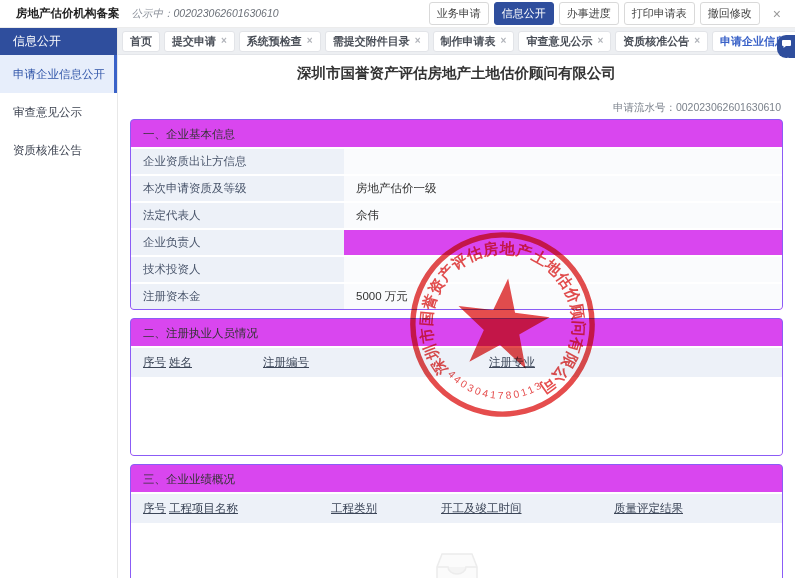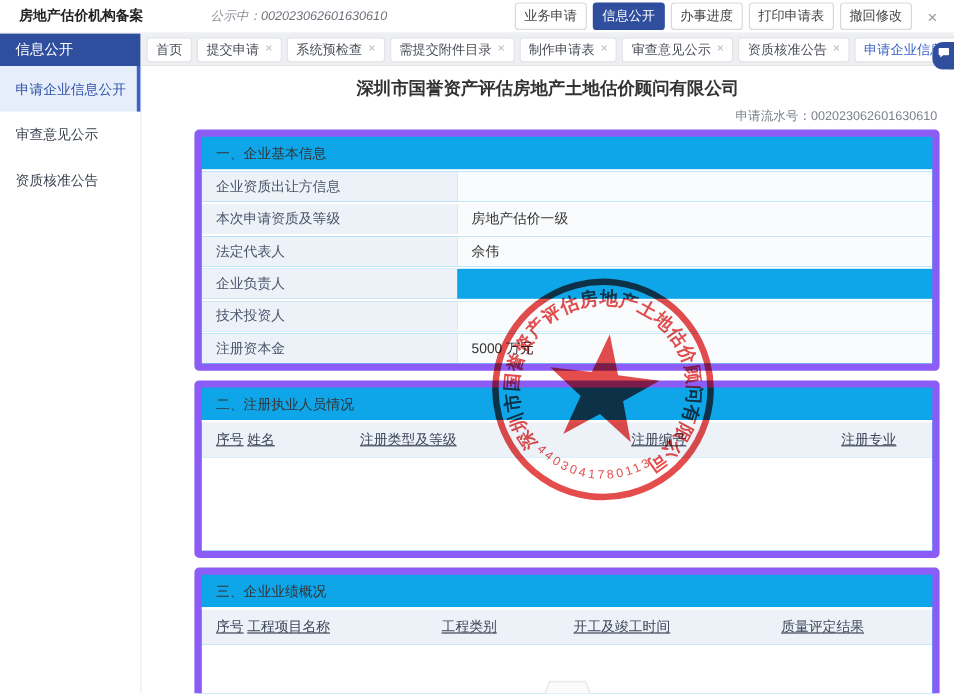--- a/index.html
+++ b/index.html
@@ -3,21 +3,21 @@
 <meta charset="utf-8">
 <style>
   * { box-sizing: border-box; margin: 0; padding: 0; }
   html,body { width: 795px; height: 578px; }
   body {
     position: relative; overflow: hidden; background: #fff;
     font-family: "Liberation Sans", sans-serif; color: #333;
   }
   
   .topbar { height: 28px; display: flex; align-items: center; padding: 0 8px 0 16px;
-    background: #fff; border-bottom: 1px solid #ececec; gap: 44px; }
+    background: #fff; border-bottom: 1px solid #ececec; }
   .app-title { font-size: 11.5px; font-weight: bold; color: #222; white-space: nowrap; }
   .pub { margin-left: 12px; font-size: 10.5px; color: #8a8f99; white-space: nowrap; font-style: italic; }
   .pub b { font-weight: normal; color: #6b7078; }
   .tb-actions { margin-left: auto; display: flex; align-items: center; gap: 5px; }
   .tb-btn { font-size: 11px; color: #444; background: #fff; border: 1px solid #d9d9d9;
     border-radius: 3px; padding: 3px 7px; cursor: pointer; white-space: nowrap; }
   .tb-btn.active { background: #2f4e9d; border-color: #2f4e9d; color: #fff; }
   .tb-close { font-size: 14px; color: #999; margin: 0 6px 0 8px; cursor: pointer; }
   
   .layout { display: flex; height: 550px; }
@@ -25,31 +25,31 @@
   .sb-title { height: 27px; background: #2f4e9d; color: #fff; font-size: 12px;
     display: flex; align-items: center; padding-left: 13px; }
   .sb-item { height: 38px; display: flex; align-items: center; padding-left: 13px;
     font-size: 11.5px; color: #3c4250; cursor: pointer; position: relative; }
   .sb-item.active { background: #e7eefb; color: #2f54a8; }
   .sb-item.active::after { content: ""; position: absolute; right: 0; top: 0; bottom: 0;
     width: 3px; background: #3a62c8; }
   .maincol { flex: 1; display: flex; flex-direction: column; min-width: 0; }
   
   .tabbar { height: 27px; background: #edeff2; display: flex; align-items: center;
-    gap: 4px; padding: 0 4px; border-bottom: 1px solid #e4e6ea; flex-shrink: 0; }
+    gap: 4px; padding: 0 4px; border-bottom: 1px solid #e4e6ea; flex-shrink: 0; font-weight: bold; }
   .tab { background: #fff; border: 1px solid #e2e4e8; border-radius: 3px; font-size: 11px;
     color: #4a4f58; padding: 2px 7px; display: flex; align-items: center; gap: 5px;
     cursor: pointer; white-space: nowrap; }
   .tab .tx { color: #b0b3b9; font-size: 10px; line-height: 1; }
   .tab.active { color: #3a62c8; }
   
   .content { flex: 1; background: #fff; padding: 9px 12px 0; overflow: hidden; }
   .company-title { text-align: center; font-size: 14.5px; font-weight: bold; color: #333; }
-  .serial { text-align: right; font-size: 10.5px; color: #7b828c; margin: 7px 2px 4px; }
-  .sec { border: 6px solid #8b5cf6; border-radius: 4px; margin-bottom: 8px; overflow: hidden; background:#0ea5e9;margin-left:32px; }
+  .serial { text-align: right; font-size: 10.5px; color: #7b828c; margin: 18px 2px 4px; }
+  .sec { border: 1px solid #8b5cf6; border-radius: 4px; margin-bottom: 8px; overflow: hidden; background:#d946ef; }
   .sec-title { font-size: 11.5px; color: #333; padding: 7px 12px 5px; }
   .frow { display: flex; border-top: 2px solid #fff; }
   .frow .fl { width: 213px; flex-shrink: 0; background: #edf1f8; color: #48546a;
     font-size: 11.5px; padding: 5px 12px; }
   .frow .fv { flex: 1; background: #fafbfd; color: #333; font-size: 11.5px;
     padding: 5px 12px; min-height: 23px; }
   .fv .l2 { padding-left: 7px; margin-top: 3px; }
   .thead { display: grid; background: #edf1f8; border-top: 2px solid #fff;
     font-size: 11.5px; color: #3c4658; padding: 7px 0 7px 12px; text-decoration: underline; }
   .thead.staff { grid-template-columns: 26px 94px 226px 175px 1fr; }
@@ -156,21 +156,20 @@
           <div class="fl">注册资本金</div>
           <div class="fv">5000 万元</div>
         </div>
       </div>
 
       <div class="sec">
         <div class="sec-title">二、注册执业人员情况</div>
         <div class="thead staff">
           <span>序号</span>
           <span>姓名</span>
-          <span>注册类型及等级</span>
           <span>注册编号</span>
           <span>注册专业</span>
         </div>
         <div class="tbody-empty"></div>
       </div>
 
       <div class="sec">
         <div class="sec-title">三、企业业绩概况</div>
         <div class="thead perf">
           <span>序号</span>

